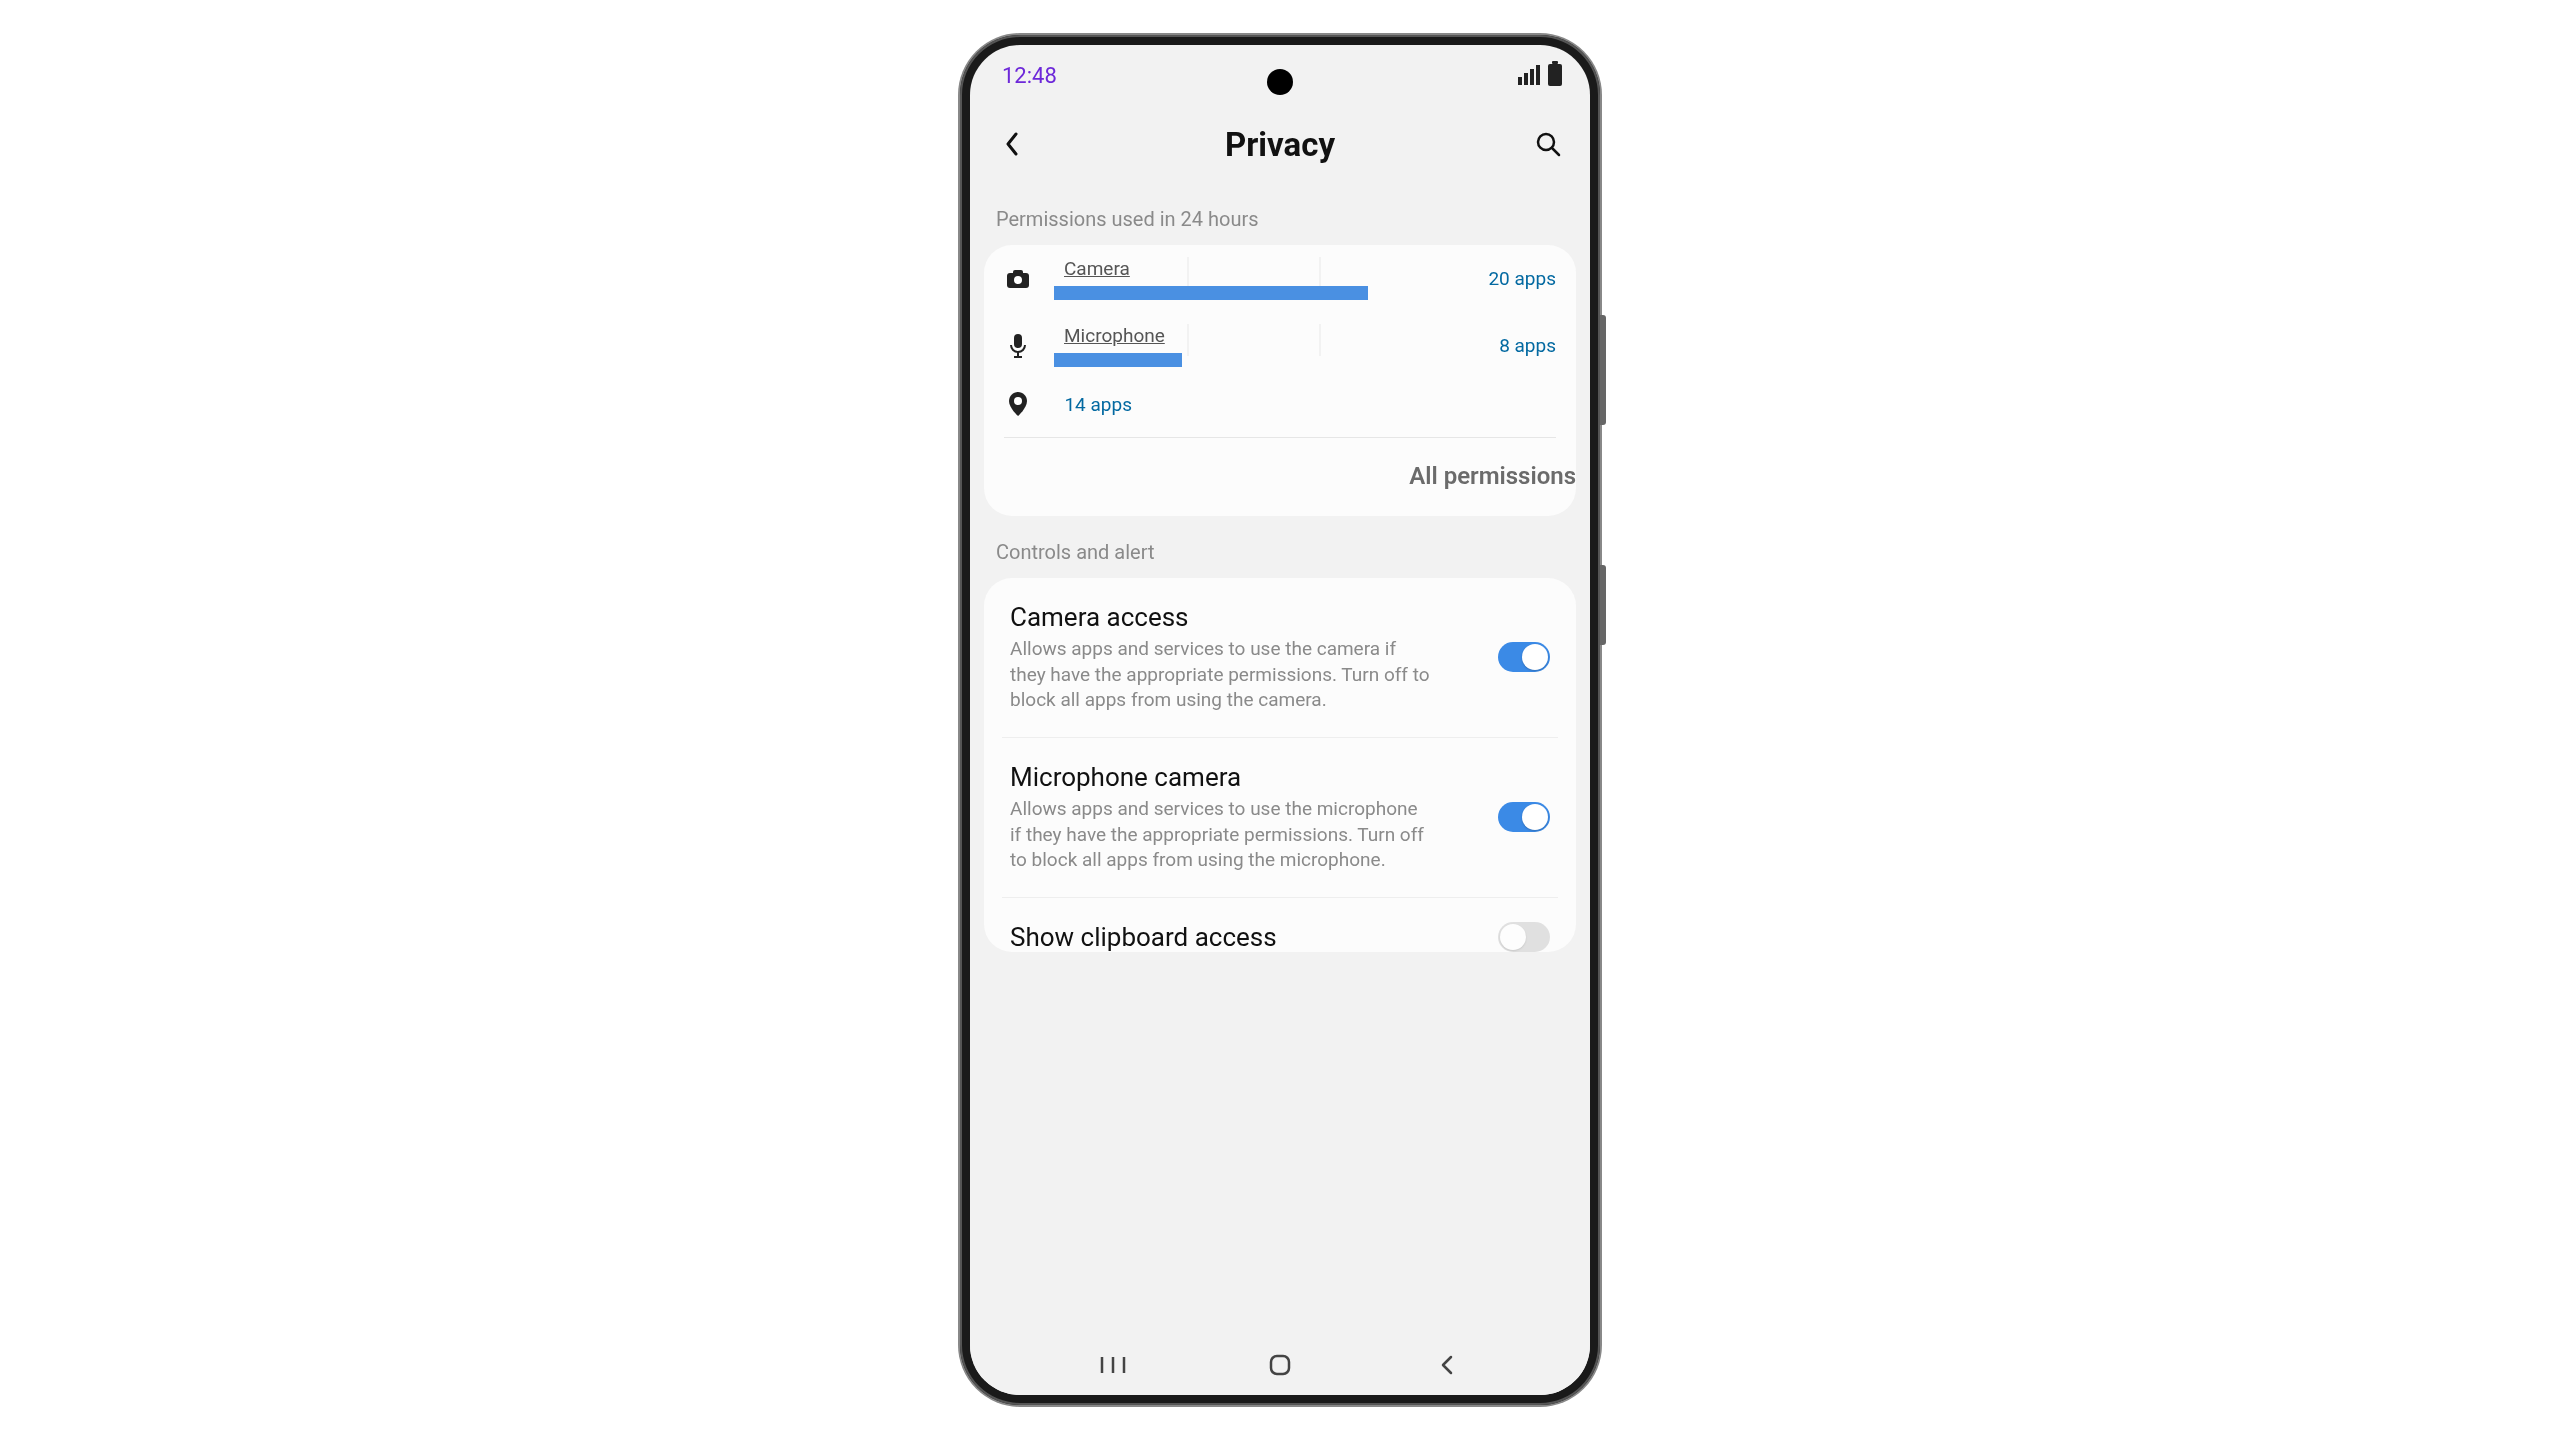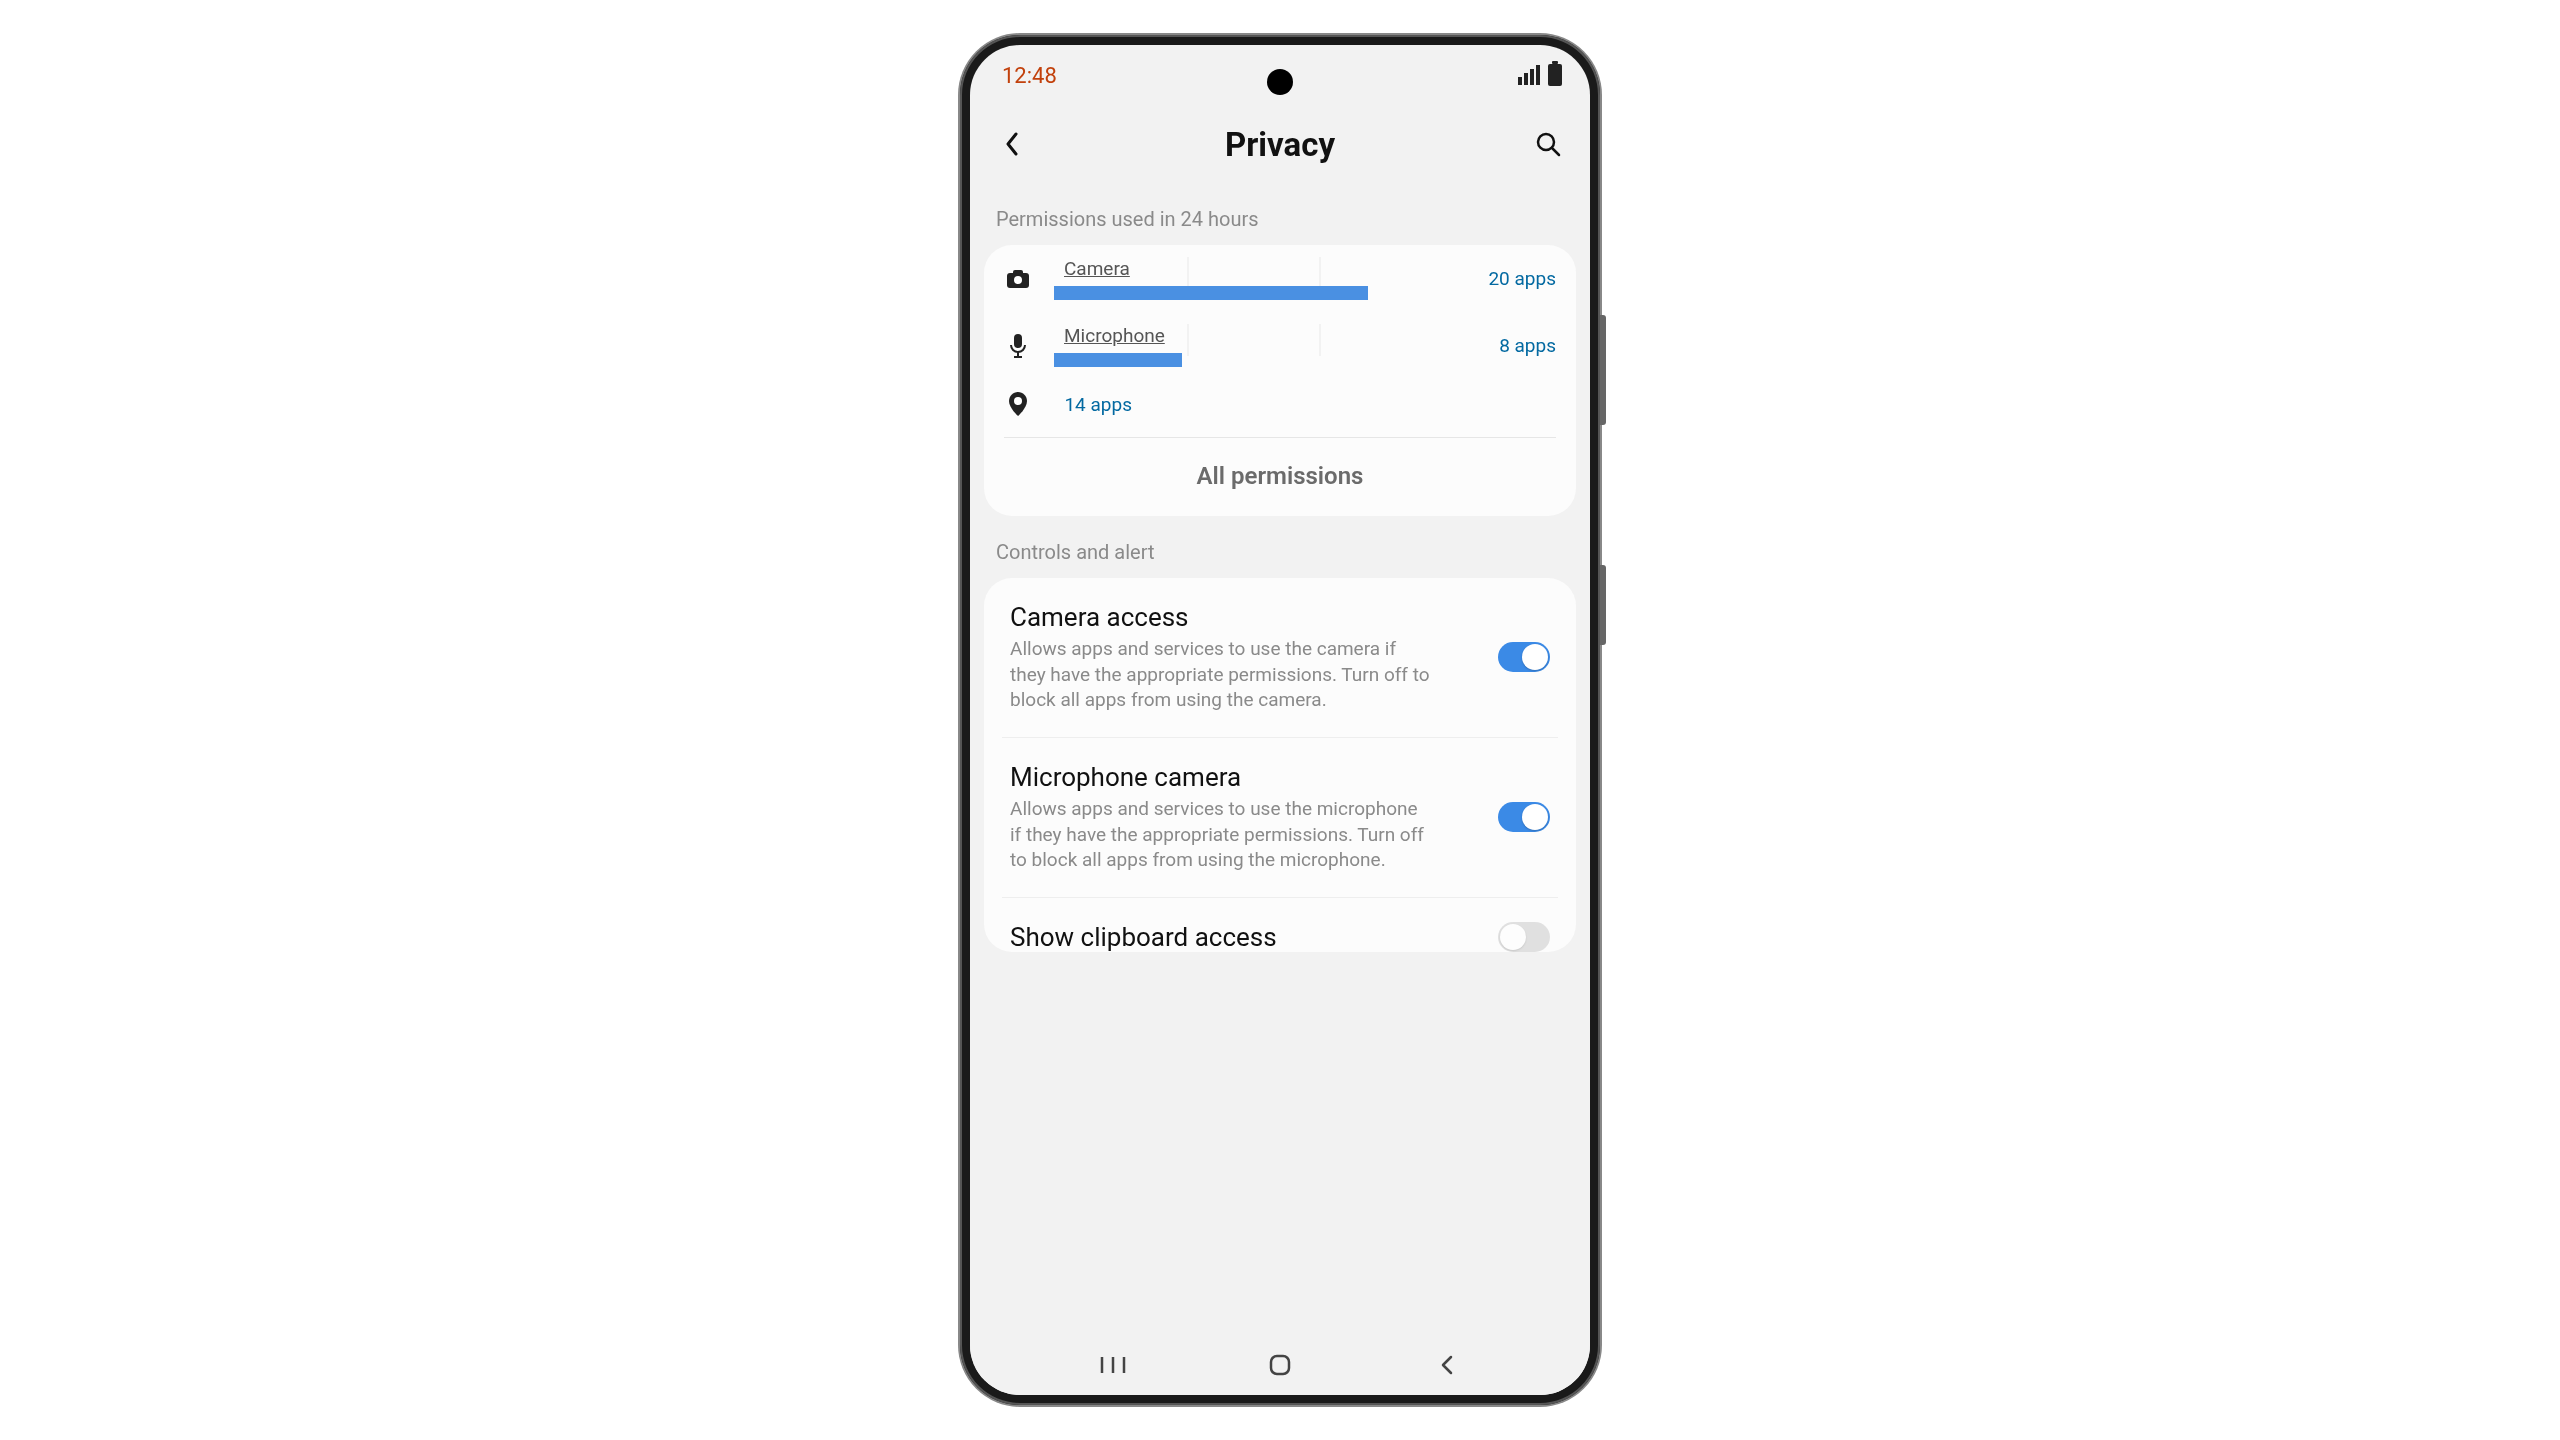--- a/index.html
+++ b/index.html
@@ -51,21 +51,21 @@
     border-radius: 50%;
     z-index: 10;
   }
   .status-bar {
     height: 60px;
     display: flex;
     align-items: center;
     justify-content: space-between;
     padding: 0 28px 0 32px;
     font-size: 22px;
-    color: #c2410c;
+    color: #6d28d9;
   }
   .status-right { display: flex; align-items: center; gap: 8px; }
   .signal-icon, .battery-icon { display: inline-flex; align-items: flex-end; }
   .signal-bar { width: 4px; background: #222; margin-left: 2px; }
   .battery-icon {
     width: 14px; height: 22px; background: #222; border-radius: 2px; position: relative;
   }
   .battery-icon::before {
     content: ""; position: absolute; top: -3px; left: 4px; width: 6px; height: 3px; background: #222; border-radius: 1px;
   }
@@ -97,21 +97,21 @@
   }
   .perm-icon { width: 28px; display: flex; justify-content: center; color: #222; }
   .perm-body { flex: 1; position: relative; }
   .perm-tick { position: absolute; top: 0; width: 2px; height: 32px; background: rgba(0,0,0,0.04); }
   .perm-name { font-size: 19px; color: #555; margin-bottom: 6px; padding-left: 10px; text-decoration: underline; }
   .perm-bar-track { height: 14px; width: 320px; position: relative; }
   .perm-bar-fill { height: 14px; background: #4a90e2; }
   .perm-count { font-size: 19px; color: #0369a1; width: 78px; text-align: right; }
   .divider { height: 1px; background: #e6e6e6; margin: 8px 20px 0 20px; }
   .all-perms {
-    text-align: center;
+    text-align: right;
     font-size: 24px;
     font-weight: 600;
     color: #6b6b6b;
     padding: 24px 0 26px 0;
     cursor: pointer;
   }
   .list-item {
     padding: 24px 26px;
     display: flex;
     align-items: center;

